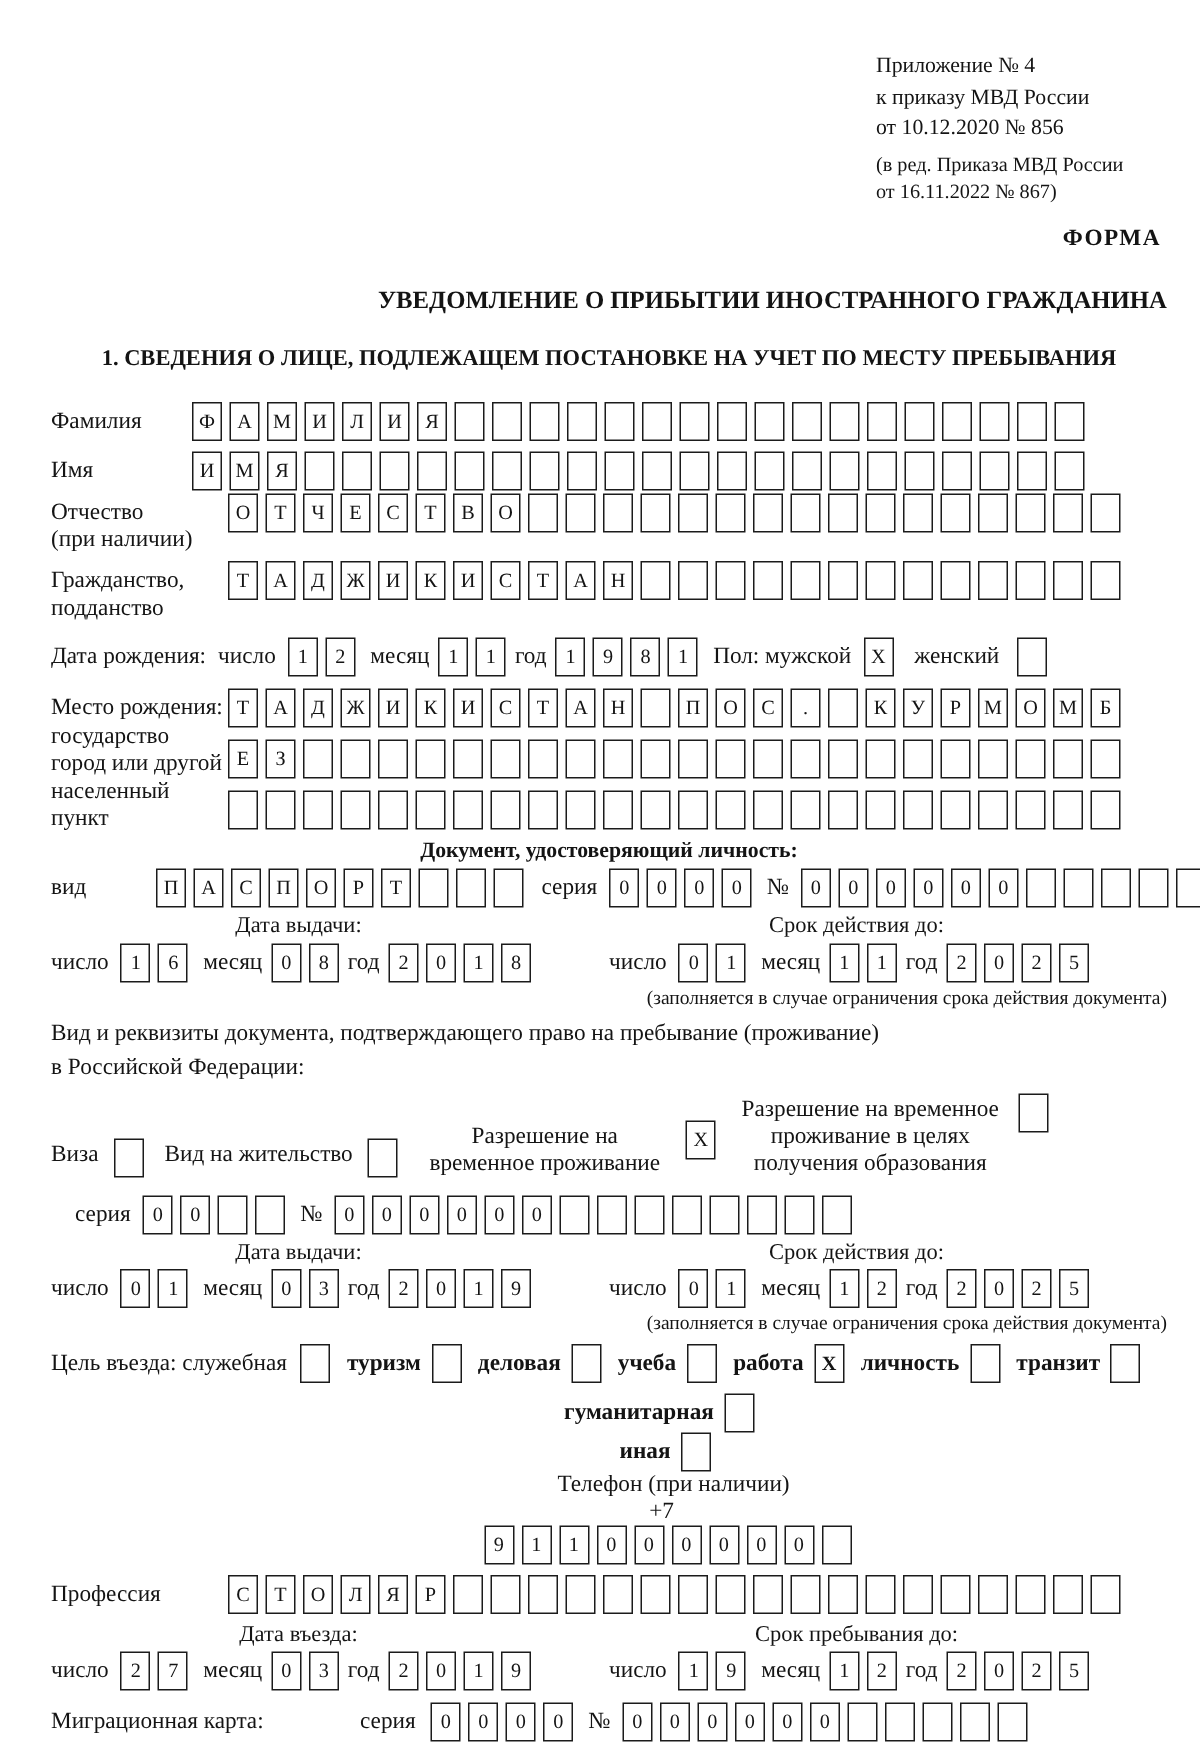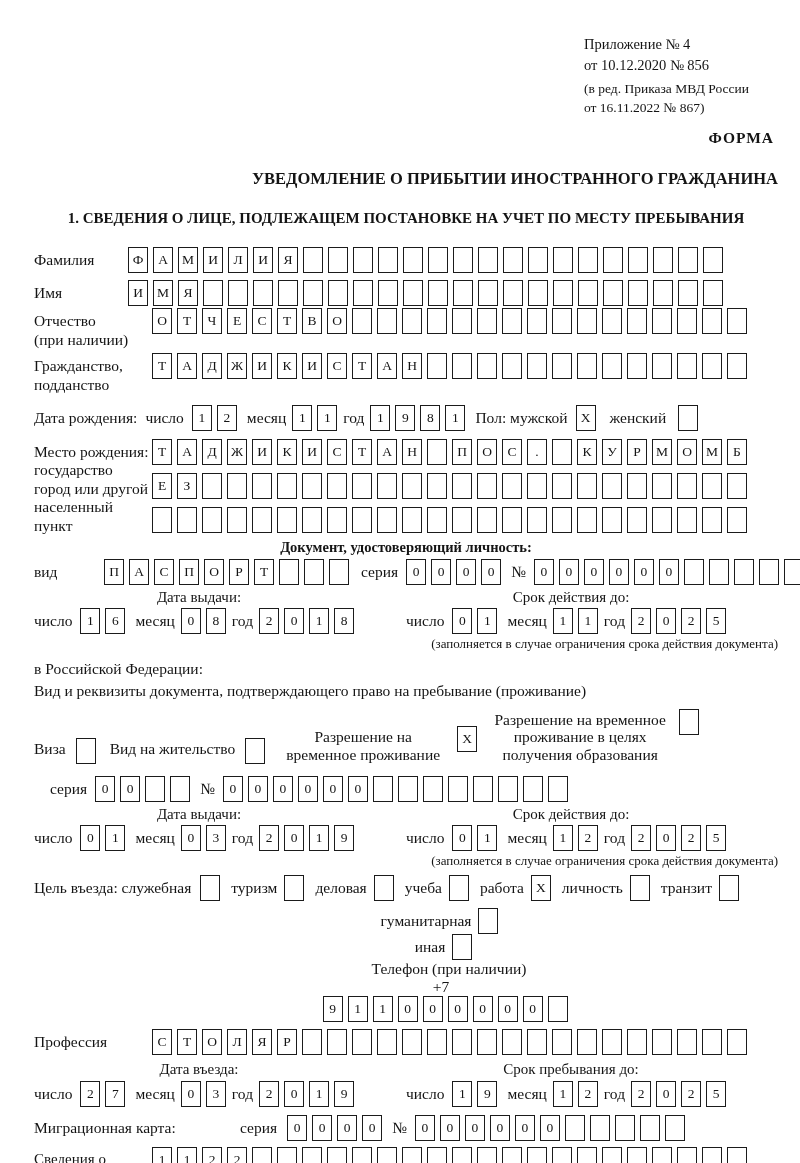--- a/index.html
+++ b/index.html
@@ -43,30 +43,31 @@
 
   
   .viza-row{display:flex;align-items:flex-end;margin-top:4px;gap:14px;}
   .viza-opt{display:flex;align-items:flex-start;gap:10px;}
   .viza-txt{font-size:15.5px;line-height:1.15;padding-top:4px;}
   .vt-c{text-align:center;}
   .w168{width:168px;}
   .w178{width:178px;}
 
   
-  .opt{display:flex;align-items:center;gap:7px;margin-right:11px;}
+  .opt{display:flex;align-items:center;gap:7px;margin-right:11px;font-weight:bold;}
   .opt-lbl{font-size:15.5px;}
 </style>
 </head>
 <body>
 
 <div class="page">
 
   <div class="hdr">
     <div>Приложение № 4</div>
+    <div>к приказу МВД России</div>
     <div>от 10.12.2020 № 856</div>
     <div class="small">
       <div>(в ред. Приказа МВД России</div>
       <div>от 16.11.2022 № 867)</div>
     </div>
   </div>
 
   <div class="forma">ФОРМА</div>
 
   <div class="title">
@@ -400,22 +401,22 @@
             <span class="cell">0</span>
             <span class="cell">2</span>
             <span class="cell">5</span>
           </span>
       </div>
     </div>
   </div>
   <div class="note-right">(заполняется в случае ограничения срока действия документа)</div>
 
   <div class="intro">
+    <div>Вид и реквизиты документа, подтверждающего право на пребывание (проживание)</div>
     <div>в Российской Федерации:</div>
-    <div>Вид и реквизиты документа, подтверждающего право на пребывание (проживание)</div>
   </div>
 
   <div class="viza-row">
     <div class="viza-opt">
       <span class="viza-txt">Виза</span>
       <span class="cells" style="margin-top:2px;">
           <span class="cell"></span>
         </span>
     </div>
     <div class="viza-opt">

